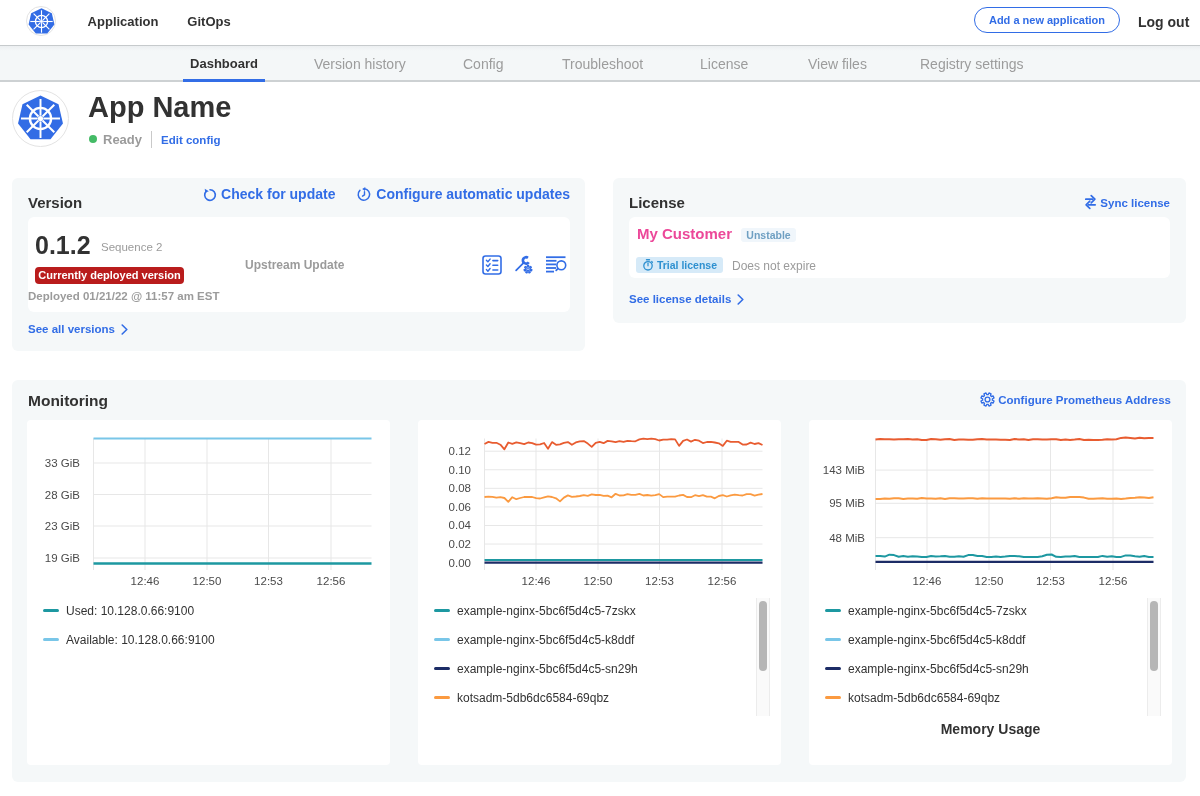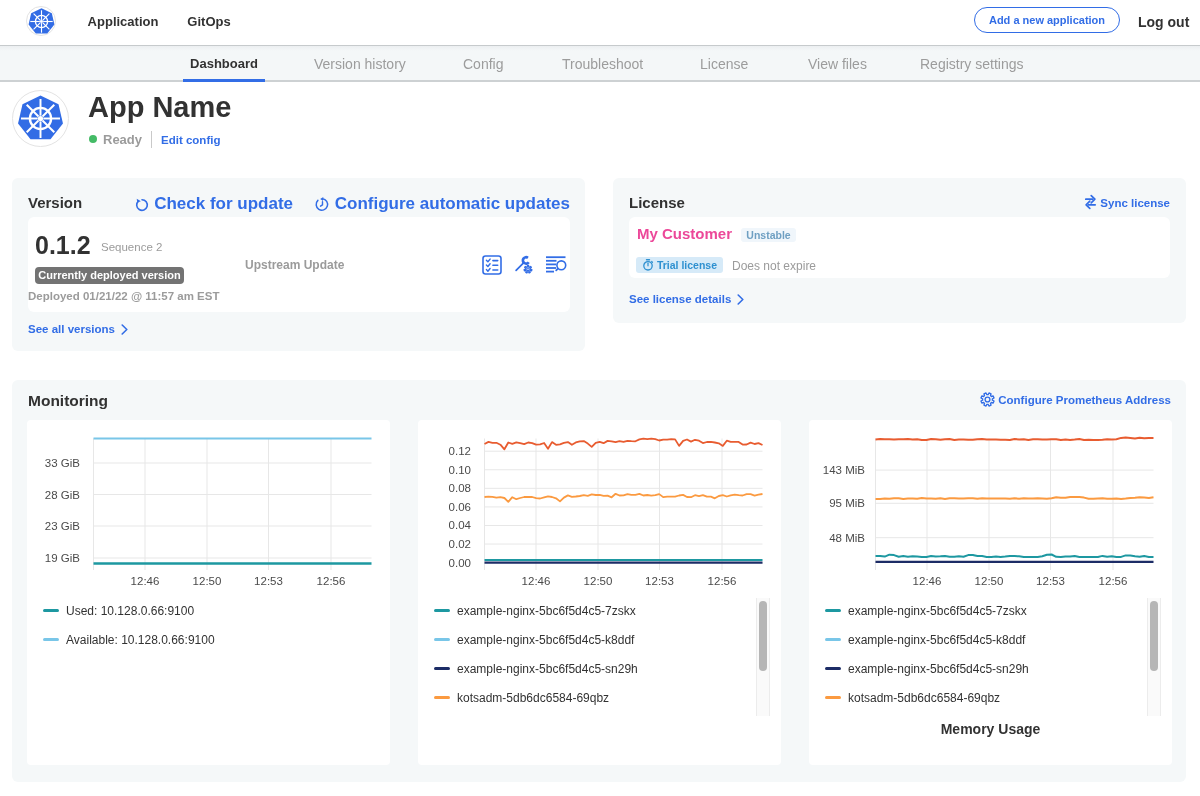--- a/index.html
+++ b/index.html
@@ -24,21 +24,21 @@
 
 .appicon { position:absolute; left:12px; top:90px; width:57px; height:57px; border-radius:50%; background:#fff; border:1px solid #e3e3e3; display:flex; align-items:center; justify-content:center; }
 .appname { position:absolute; left:88px; top:93px; font-size:29px; font-weight:700; color:#323232; line-height:1; }
 .appstatus { position:absolute; left:89px; top:131px; height:18px; font-size:13px; font-weight:700; color:#9b9b9b; line-height:14px; }
 
 
 .card { position:absolute; background:#f5f8f9; border-radius:6px; }
 .card-title { font-size:15px; font-weight:700; color:#323232; }
 .whitebox { position:absolute; background:#fff; border-radius:6px; }
 .link { color:#326de6; font-weight:700; font-size:11.5px; }
-.tag-green { position:absolute; background:#737373; color:#fff; font-size:11px; font-weight:700; border-radius:4px; height:17px; line-height:17px; width:149px; text-align:center; }
+.tag-green { position:absolute; background:#b91c1c; color:#fff; font-size:11px; font-weight:700; border-radius:4px; height:17px; line-height:17px; width:149px; text-align:center; }
 
 
 .panel { position:absolute; background:#fff; border-radius:4px; width:363px; top:40px; height:345px; }
 .ptitle { position:absolute; width:100%; text-align:center; top:301px; font-size:14px; font-weight:700; color:#323232; }
 .leg-row { position:absolute; left:16px; height:14px; font-size:12px; color:#323232; white-space:nowrap; line-height:14px; }
 .leg-dash { display:inline-block; width:16px; height:3px; border-radius:2px; vertical-align:middle; margin-right:7px; margin-top:-2px; }
 .sbar { position:absolute; width:14px; background:#fafafa; border-left:1px solid #ececec; border-right:1px solid #ececec; }
 .sthumb { position:absolute; width:8px; left:2px; background:#b6b6b6; border-radius:4px; }
 </style>
 </head>
@@ -92,21 +92,21 @@
         <line x1="21.51" y1="21.51" x2="9.71" y2="9.71" stroke-width="1.97"></line>
       </g>
       <circle cx="23.5" cy="23.5" r="2.58" fill="#fff"></circle>
     </svg>
   </div>
 <div class="appname">App Name</div>
 <div class="appstatus"><span style="display:inline-block;width:8px;height:8px;border-radius:50%;background:#44bb66;margin-right:6px;vertical-align:1px;"></span>Ready<span style="display:inline-block;width:1px;height:17px;background:#c9c9c9;margin:0 9px;vertical-align:-4px;"></span><a class="blue" style="font-size:11.5px;font-weight:700;">Edit config</a></div>
 
 <div class="card" style="left:12px; top:178px; width:573px; height:173px;">
   <div class="card-title" style="position:absolute; left:16px; top:16px;">Version</div>
-  <div style="position:absolute; right:15px; top:16px; font-size:17px; font-weight:700; color:#326de6; white-space:nowrap;">
+  <div style="position:absolute; right:15px; top:8px; font-size:14px; font-weight:700; color:#326de6; white-space:nowrap;">
     <span style="margin-right:22px;"><svg width="14" height="14" viewBox="0 0 14 14" style="vertical-align:-3px;">
           <path d="M3.4 3.1 A5.3 5.3 0 1 0 7 1.7" fill="none" stroke="#326de6" stroke-width="1.6" stroke-linecap="round"></path>
           <path d="M1.7 0.8 L2.3 4.6 L5.9 3.2 Z" fill="#326de6"></path>
         </svg>&nbsp;Check for update</span><span><svg width="15" height="15" viewBox="0 0 15 15" style="vertical-align:-3px;">
           <path d="M2.9 3.4 A5.7 5.7 0 1 0 7.5 1.8" fill="none" stroke="#326de6" stroke-width="1.5" stroke-linecap="round"></path>
           <path d="M8.3 0.1 L5.2 1.9 L8 3.9 Z" fill="#326de6"></path>
           <path d="M7.5 4.8 L7.5 7.9 L5.5 9.2" fill="none" stroke="#326de6" stroke-width="1.4" stroke-linecap="round"></path>
         </svg>&nbsp;Configure automatic updates</span>
   </div>
   <div class="whitebox" style="left:16px; top:39px; width:542px; height:95px;">

